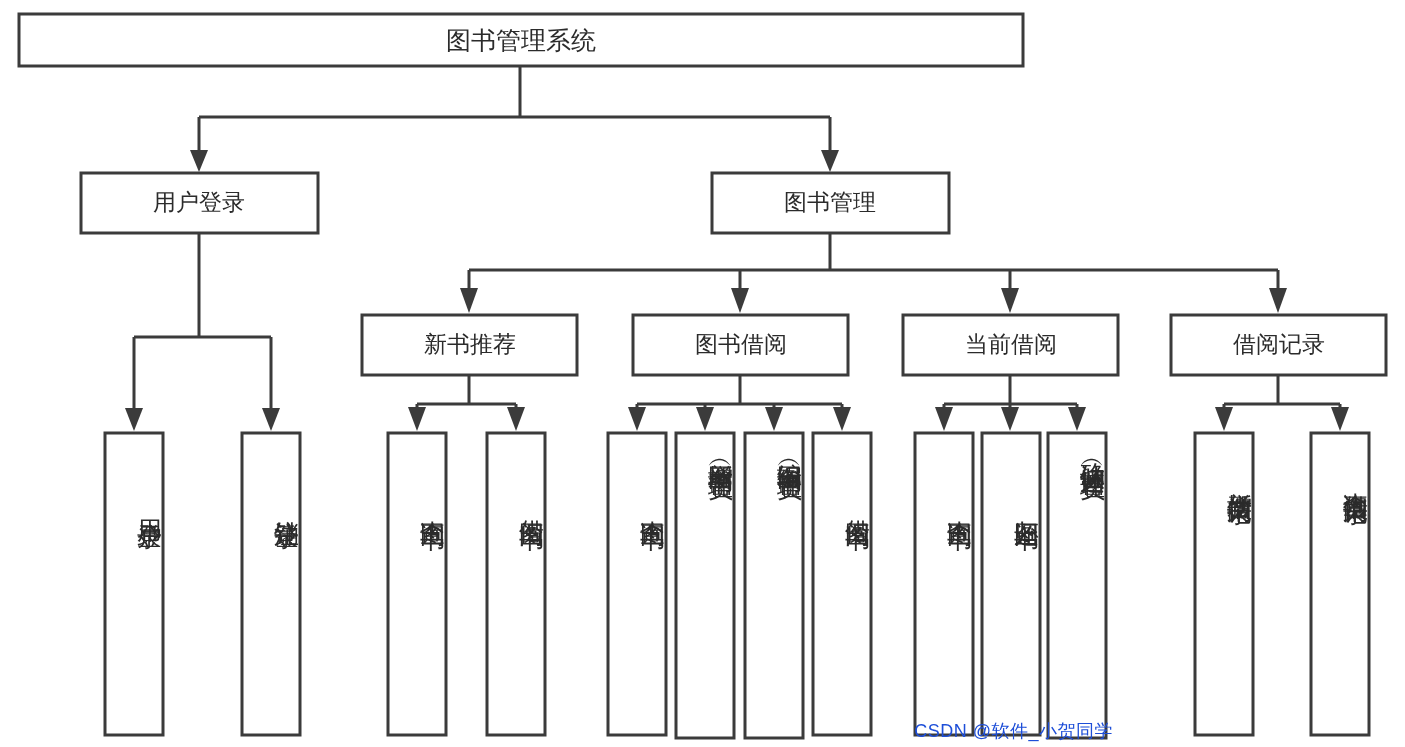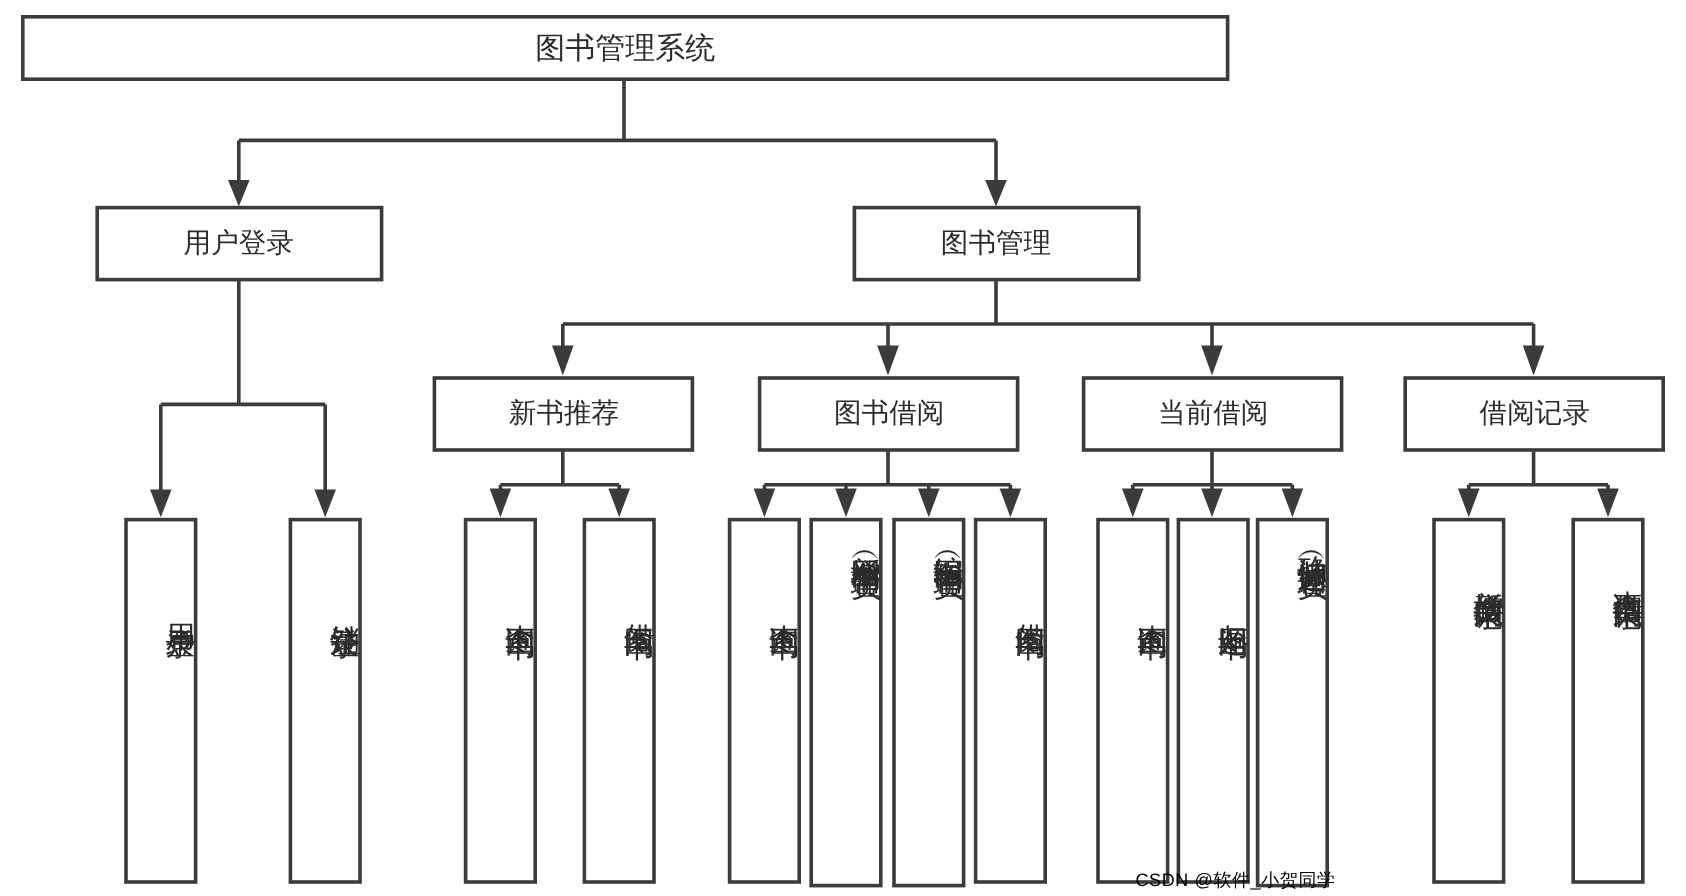--- a/index.html
+++ b/index.html
@@ -67,22 +67,22 @@
     text-align: left;
     white-space: nowrap;
     pointer-events: none;
     user-select: none;
   }
   .watermark {
     position: absolute;
     right: 8px;
     bottom: 4px;
     font-family: "Liberation Sans", "DejaVu Sans", sans-serif;
-    font-size: 15px;
-    color: #000000;
+    font-size: 18px;
+    color: #1d4ed8;
     letter-spacing: 0.5px;
     white-space: nowrap;
   }
 </style>
 </head>
 <body>
 
 <div id="diagram-root">
 
   <svg class="diagram-canvas" viewBox="0 0 1405 747">

